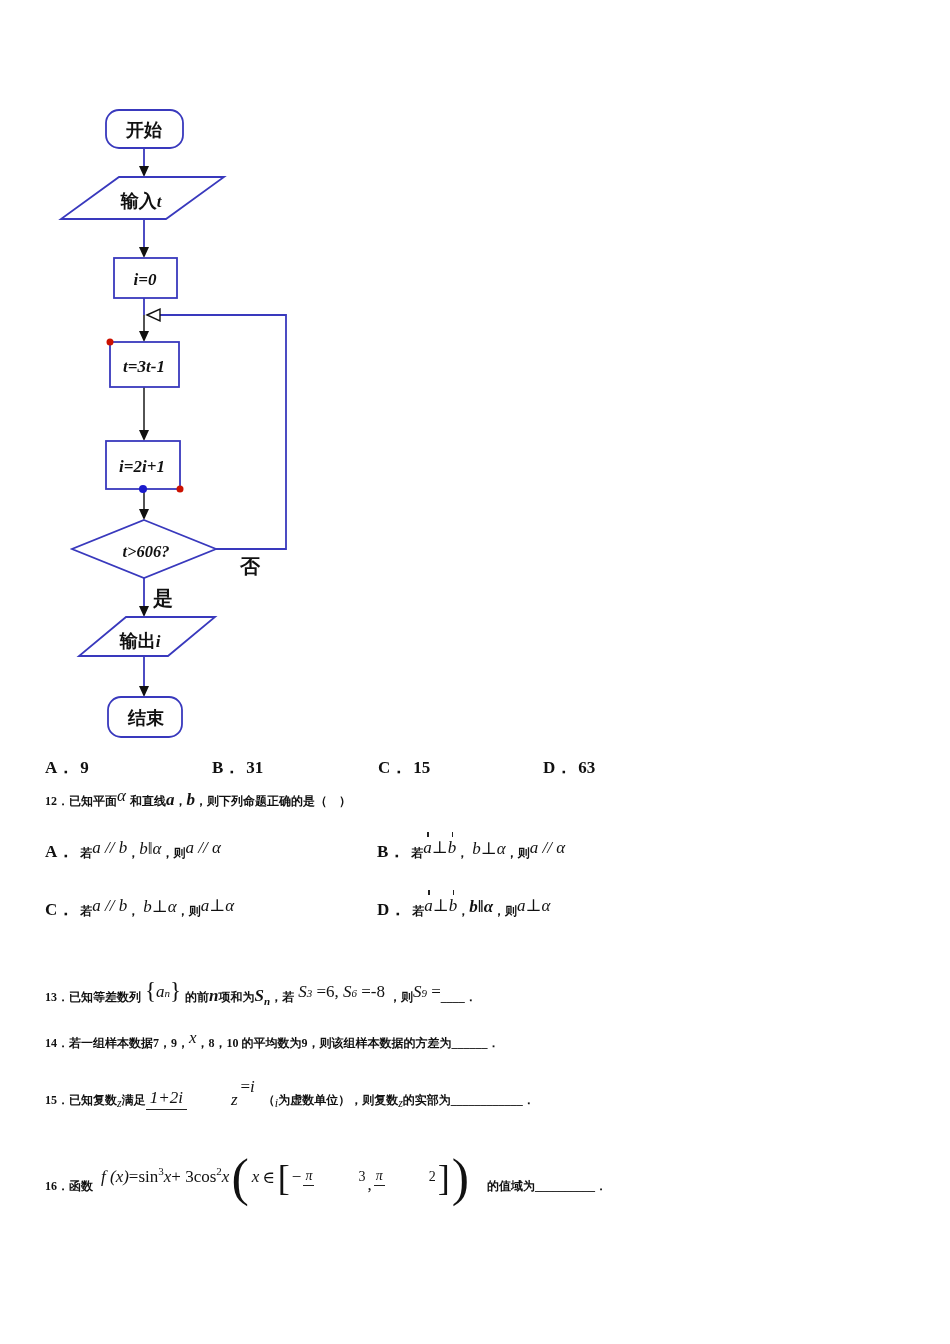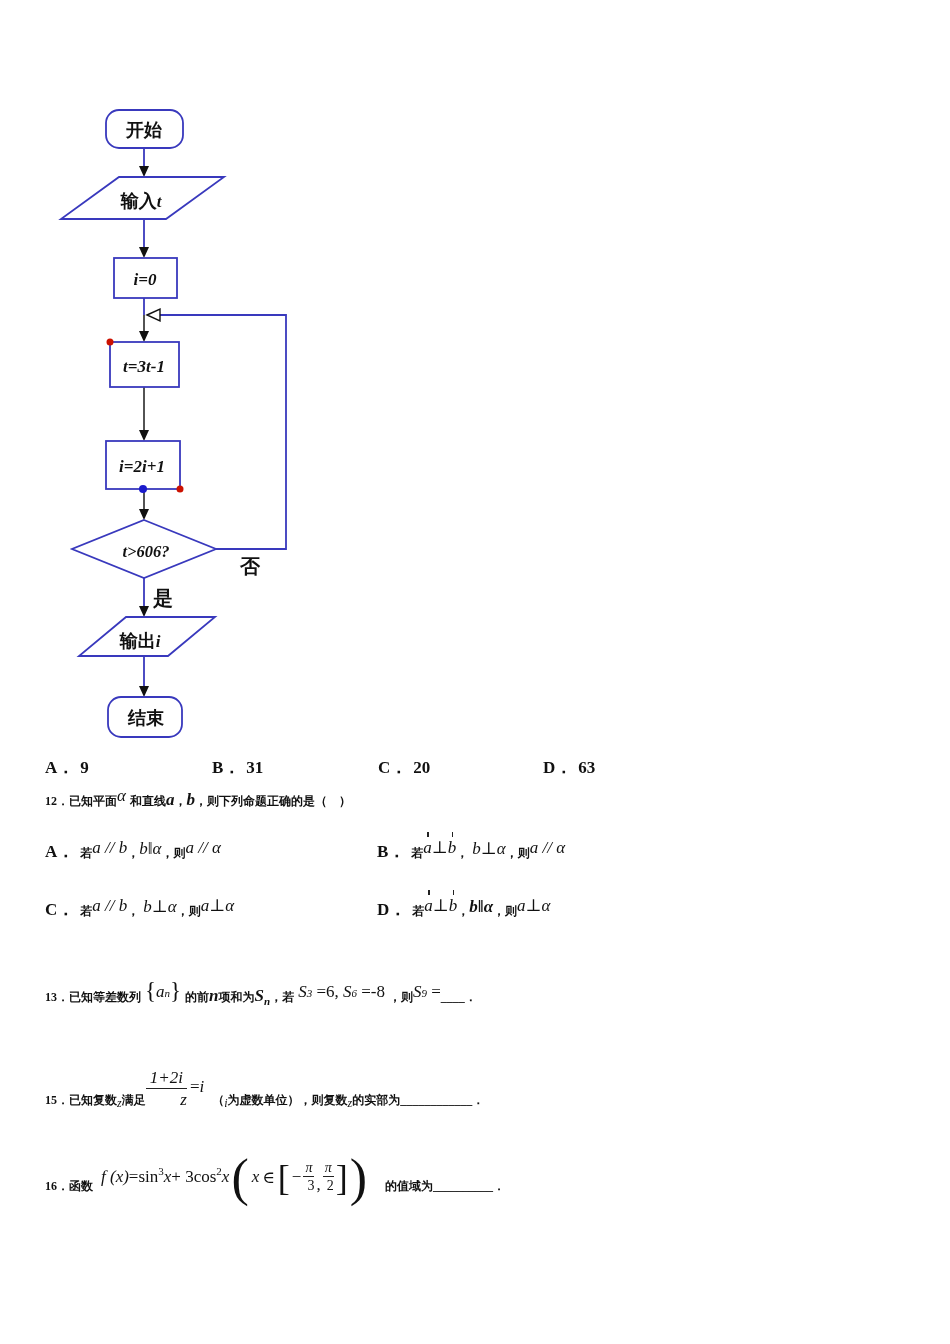--- a/index.html
+++ b/index.html
@@ -15,21 +15,21 @@
   .subb{font-style:italic;font-weight:700;font-size:11px;position:relative;top:4px;}
   .sup{font-weight:400;font-size:11px;position:relative;top:-6px;}
   .up{position:relative;top:-4px;}
   .up2{position:relative;top:-3px;}
   .br{font-weight:400;font-size:23px;position:relative;top:-3px;line-height:1;}
   .tk{position:relative;display:inline-block;}
   .tk::before{content:"";position:absolute;left:46%;top:-6px;width:1.5px;height:5px;background:#222;}
   .zsm{font-style:italic;font-weight:400;font-size:12px;position:relative;top:2px;}
   .opt-letter{font-weight:700;font-size:17px;margin-right:6px;}
   
-  .frac{display:inline-flex;flex-direction:column;align-items:flex-end;vertical-align:middle;}
+  .frac{display:inline-flex;flex-direction:row;align-items:flex-end;vertical-align:middle;gap:44px;}
   .frac .fn{font-size:17px;font-weight:400;padding:0 4px 1px 4px;border-bottom:1.3px solid #222;line-height:1.15;}
   .frac .fd{font-size:17px;font-weight:400;padding-top:1px;line-height:1.15;}
   .sfrac .fn{font-size:14px;padding:0 2px 0 2px;border-bottom:1.1px solid #222;}
   .sfrac .fd{font-size:14px;}
   .q15row{display:flex;align-items:flex-end;}
   .q16row{display:flex;align-items:center;}
   .bigp{font-size:52px;font-weight:400;line-height:0.9;position:relative;top:1px;}
   .bigb{font-size:36px;font-weight:400;line-height:0.9;position:relative;top:1px;}
   .lowtext{position:relative;top:9px;}
   .eqmid{margin-bottom:13px;}
@@ -88,21 +88,21 @@
     <text x="146" y="724" text-anchor="middle" font-size="18" font-weight="700" fill="#111">结束</text>
   </svg>
 
   <div class="abs" style="left:45px;top:756px;">
     <span class="opt-letter">A．</span><span class="cns">9</span>
   </div>
   <div class="abs" style="left:212px;top:756px;text-align:center;">
     <span class="opt-letter">B．</span><span class="cns">31</span>
   </div>
   <div class="abs" style="left:378px;top:756px;">
-    <span class="opt-letter">C．</span><span class="cns">20</span>
+    <span class="opt-letter">C．</span><span class="cns">15</span>
   </div>
   <div class="abs" style="left:543px;top:756px;">
     <span class="opt-letter">D．</span><span class="cns">63</span>
   </div>
 
   <div class="abs" style="left:45px;top:790px;">
     <span class="cn">12．已知平面</span><span class="mi up">α</span> <span class="cn">和直线</span><span class="mib">a</span><span class="cn">，</span><span class="mib">b</span><span class="cn">，则下列命题正确的是（　）</span>
   </div>
 
   <div class="abs" style="left:45px;top:840px;">
@@ -120,20 +120,23 @@
 
 
   <div class="abs" style="left:45px;top:982px;">
     <span class="cn">13．已知等差数列</span>
     <span class="br up">{</span><span class="mi up">a</span><span class="sub up">n</span><span class="br up">}</span>
     <span class="cn">的前</span><span class="mib">n</span><span class="cn">项和为</span><span class="mib">S</span><span class="subb">n</span><span class="cn">，若</span>
     <span class="mi up">S</span><span class="sub up">3</span><span class="mr up"> =6, </span><span class="mi up">S</span><span class="sub up">6</span><span class="mr up"> =-8</span>
     <span class="cn">，则</span><span class="mi up">S</span><span class="sub up">9</span><span class="mr up"> =</span><span class="cn">____．</span>
   </div>
 
+  <div class="abs" style="left:45px;top:1032px;">
+    <span class="cn">14．若一组样本数据7，9，</span><span class="mi up">x</span><span class="cn">，8，10 的平均数为9，则该组样本数据的方差为</span><span class="cn">______．</span>
+  </div>
 
   <div class="abs q15row" style="left:45px;top:1060px;height:50px;">
     <span class="cn lead15">15．已知复数</span>
       <span class="zsm lead15">z</span>
       <span class="cn lead15" style="margin-right:0;">满足</span>
     <span class="frac">
         <span class="fn mi">1+2i</span>
         <span class="fd mi">z</span>
       </span>
     <span class="eqmid mr" style="margin-left:3px;">=</span>

